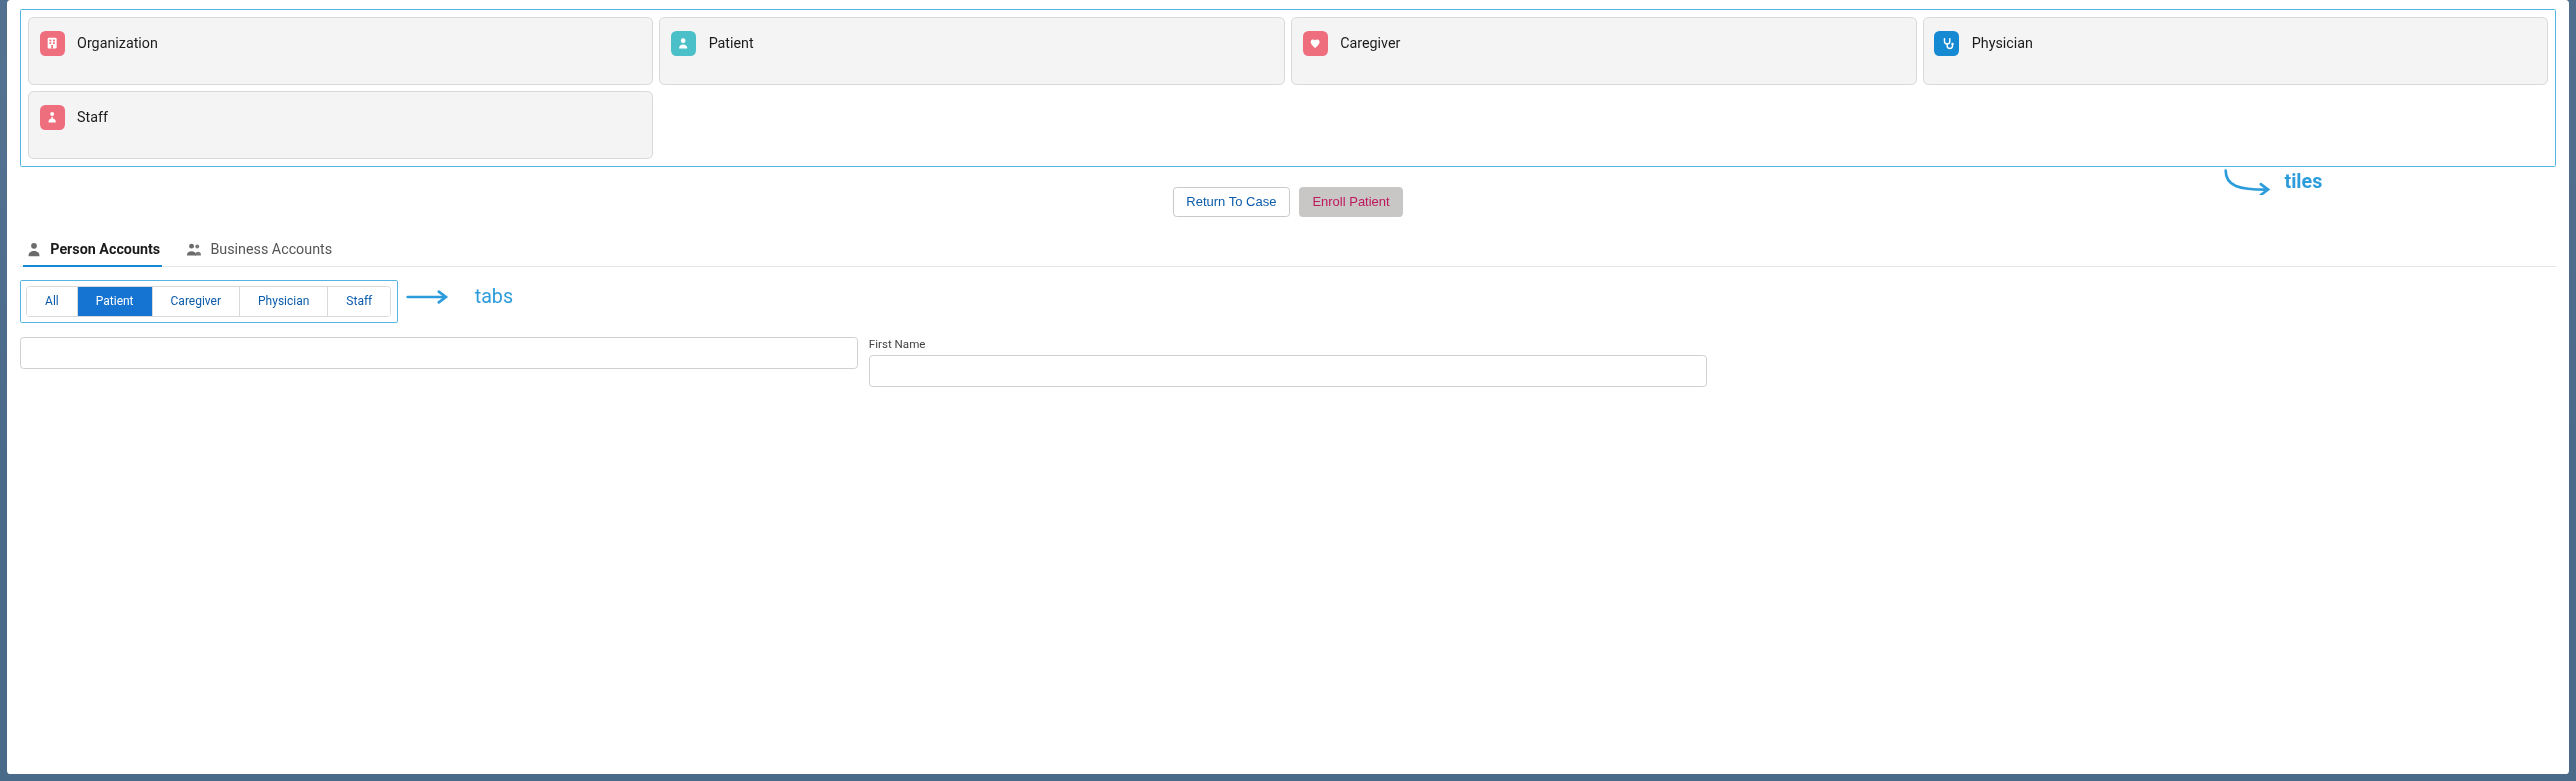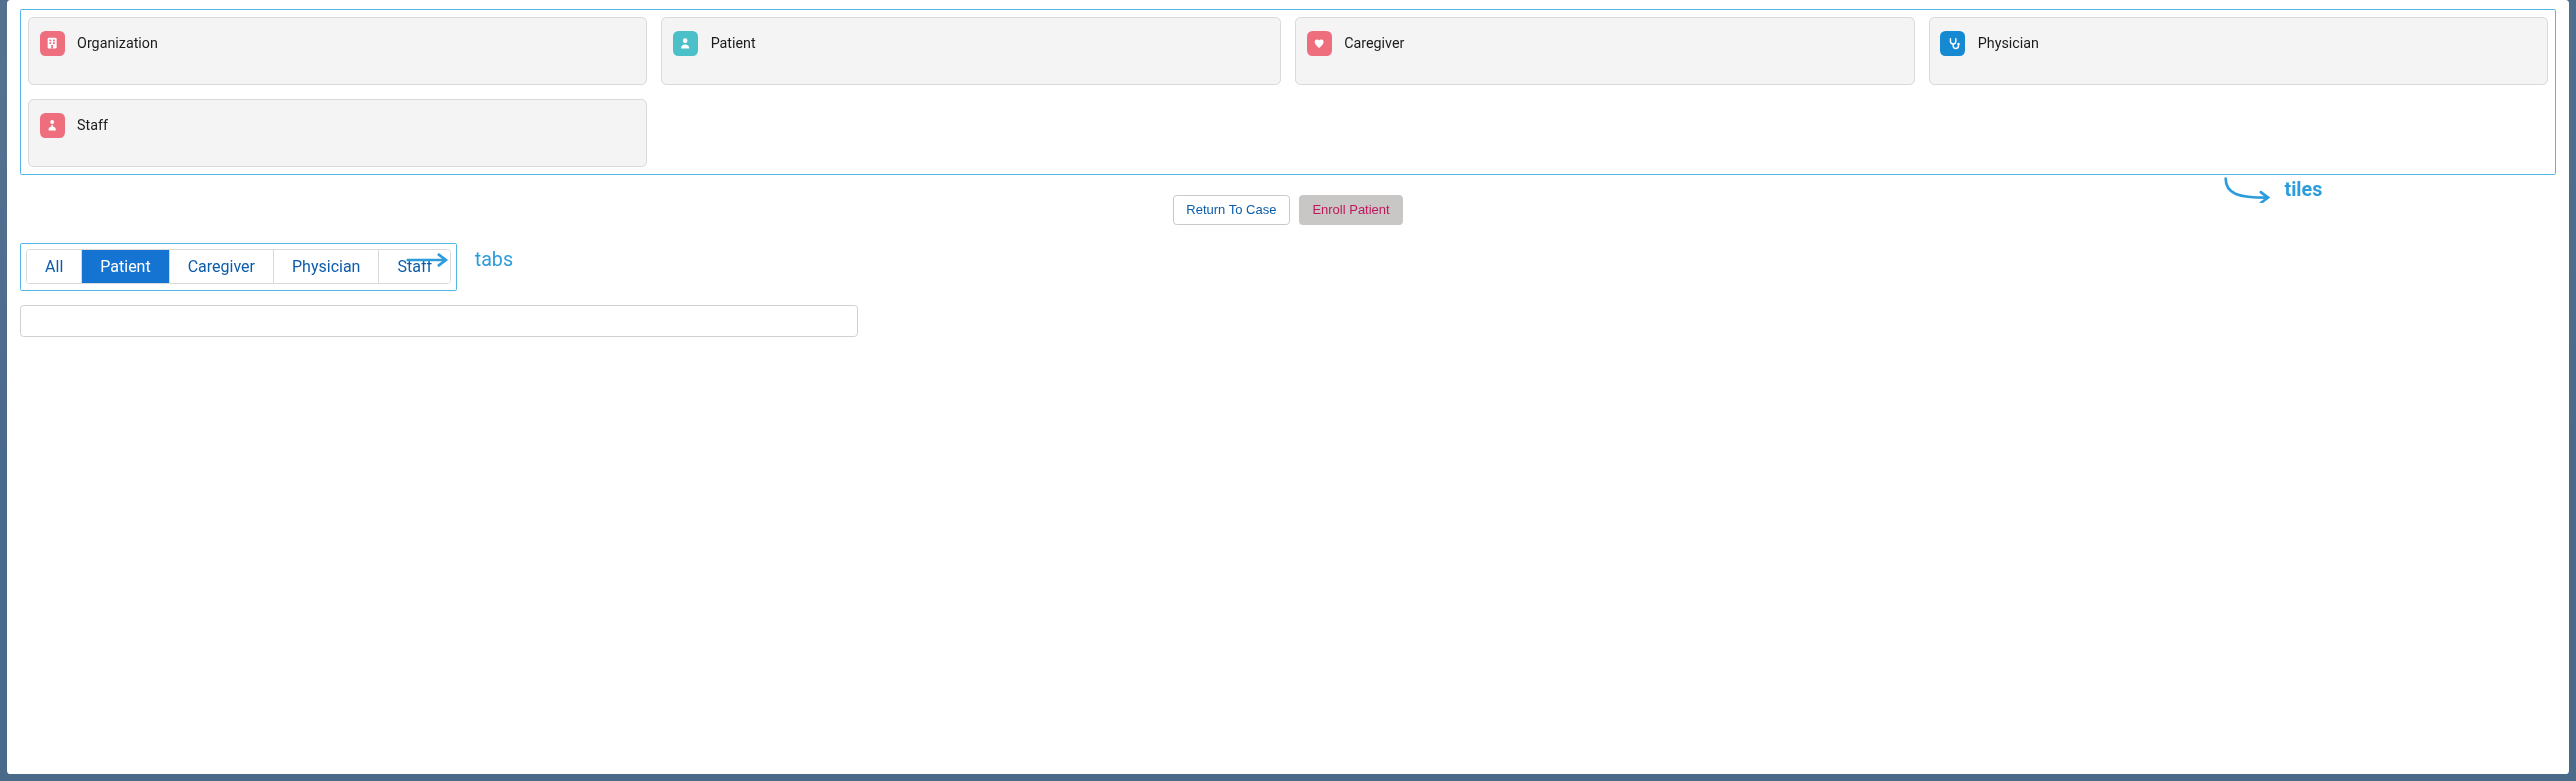--- a/index.html
+++ b/index.html
@@ -23,21 +23,21 @@
   
   .tiles-wrap {
     border: 1.8px solid #55b6e6;
     border-radius: 1.8px;
     padding: 7.2px;
     position: relative;
   }
   .tiles-grid {
     display: grid;
     grid-template-columns: repeat(4, 1fr);
-    gap: 14px;
+    gap: 6px;
     text-align: center;
   }
   .tile {
     background: #f4f4f4;
     border: 0.9px solid #d9d9d9;
     border-radius: 5.4px;
     display: flex;
     align-items: center;
     gap: 12.5px;
     padding: 10.7px 10.7px 27px 10.7px;
@@ -136,21 +136,21 @@
   }
   .filter-tabs {
     display: inline-flex;
     border: 0.9px solid #d9d9d9;
     border-radius: 3.6px;
     overflow: hidden;
     background: #fff;
   }
   .filter-tab {
     padding: 7.2px 18px;
-    font-size: 16px;
+    font-size: 12px;
     color: #0b5cab;
     cursor: pointer;
     border-right: 0.9px solid #d9d9d9;
     background: #fff;
   }
   .filter-tab:last-child { border-right: none; }
   .filter-tab.active {
     background: #1573d1;
     color: #fff;
   }
@@ -270,20 +270,42 @@
       </svg>
       <span>tiles</span>
     </div>
   </div>
 
   <div class="actions">
     <button class="btn btn-primary-link">Return To Case</button>
     <button class="btn btn-disabled">Enroll Patient</button>
   </div>
 
+  <div class="type-tabs">
+    <div class="type-tab active">
+      <span class="tt-icon">
+        <svg width="18" height="18" viewBox="0 0 20 20" fill="#6b6b6b">
+            <circle cx="10" cy="6.5" r="3.2"></circle>
+            <path d="M4 17c0-3 2.6-4.8 6-4.8s6 1.8 6 4.8v1H4v-1z"></path>
+          </svg>
+      </span>
+      <span>Person Accounts</span>
+    </div>
+    <div class="type-tab">
+      <span class="tt-icon">
+        <svg width="19.7" height="18" viewBox="0 0 22 20" fill="#6b6b6b">
+            <circle cx="8" cy="6.5" r="3"></circle>
+            <circle cx="15" cy="7" r="2.4" opacity="0.9"></circle>
+            <path d="M2.5 17c0-2.8 2.4-4.4 5.5-4.4s5.5 1.6 5.5 4.4v1h-11v-1z"></path>
+            <path d="M12.5 17c0-2.2 1.4-3.6 3.5-3.6s3.5 1.4 3.5 3.6v1h-7v-1z" opacity="0.9"></path>
+          </svg>
+      </span>
+      <span>Business Accounts</span>
+    </div>
+  </div>
 
   <div class="filter-row">
     <div class="filter-tabs-wrap">
       <div class="filter-tabs">
         <div class="filter-tab">All</div>
         <div class="filter-tab active">Patient</div>
         <div class="filter-tab">Caregiver</div>
         <div class="filter-tab">Physician</div>
         <div class="filter-tab">Staff</div>
       </div>
@@ -294,16 +316,20 @@
         <path d="M38 4 L46 10 L38 16"></path>
       </svg>
       <span>tabs</span>
     </div>
   </div>
 
   <div class="fields">
     <div>
       <input class="field-input" type="text" value="" style="">
     </div>
+    <div>
+      <label class="field-label">First Name</label>
+      <input class="field-input" type="text" value="" style="">
+    </div>
   </div>
 
 </div>
 
 
 </body></html>

